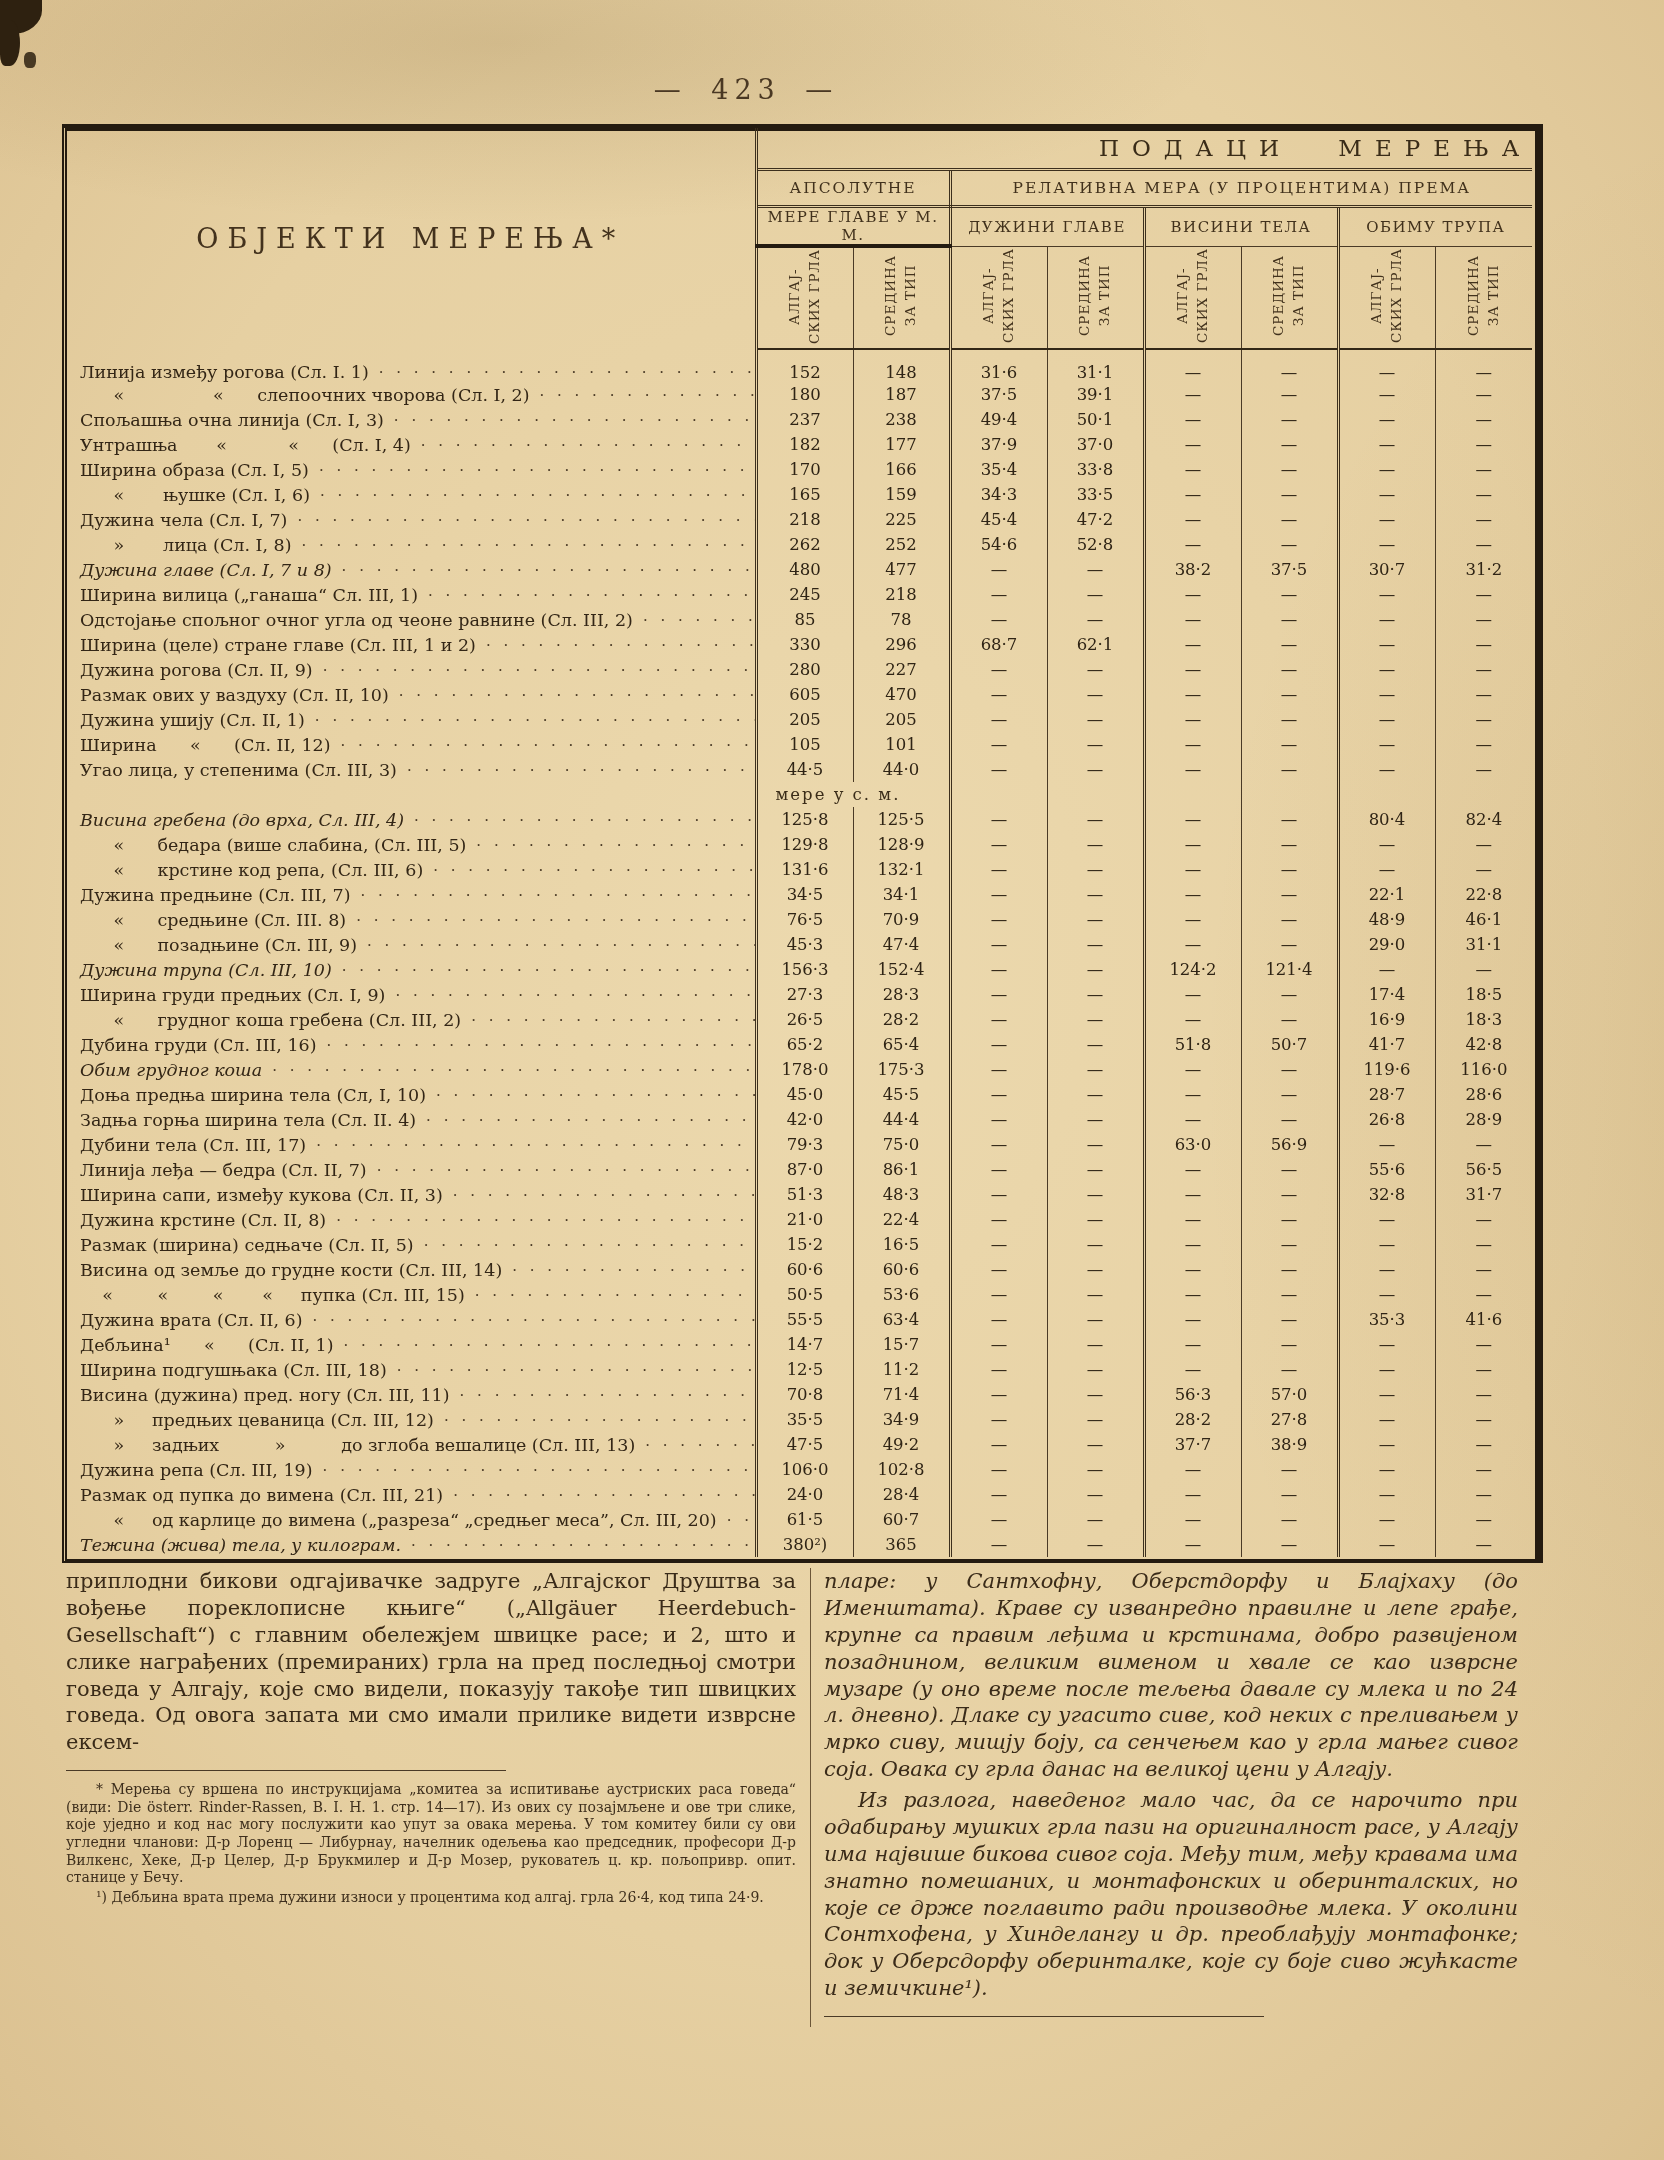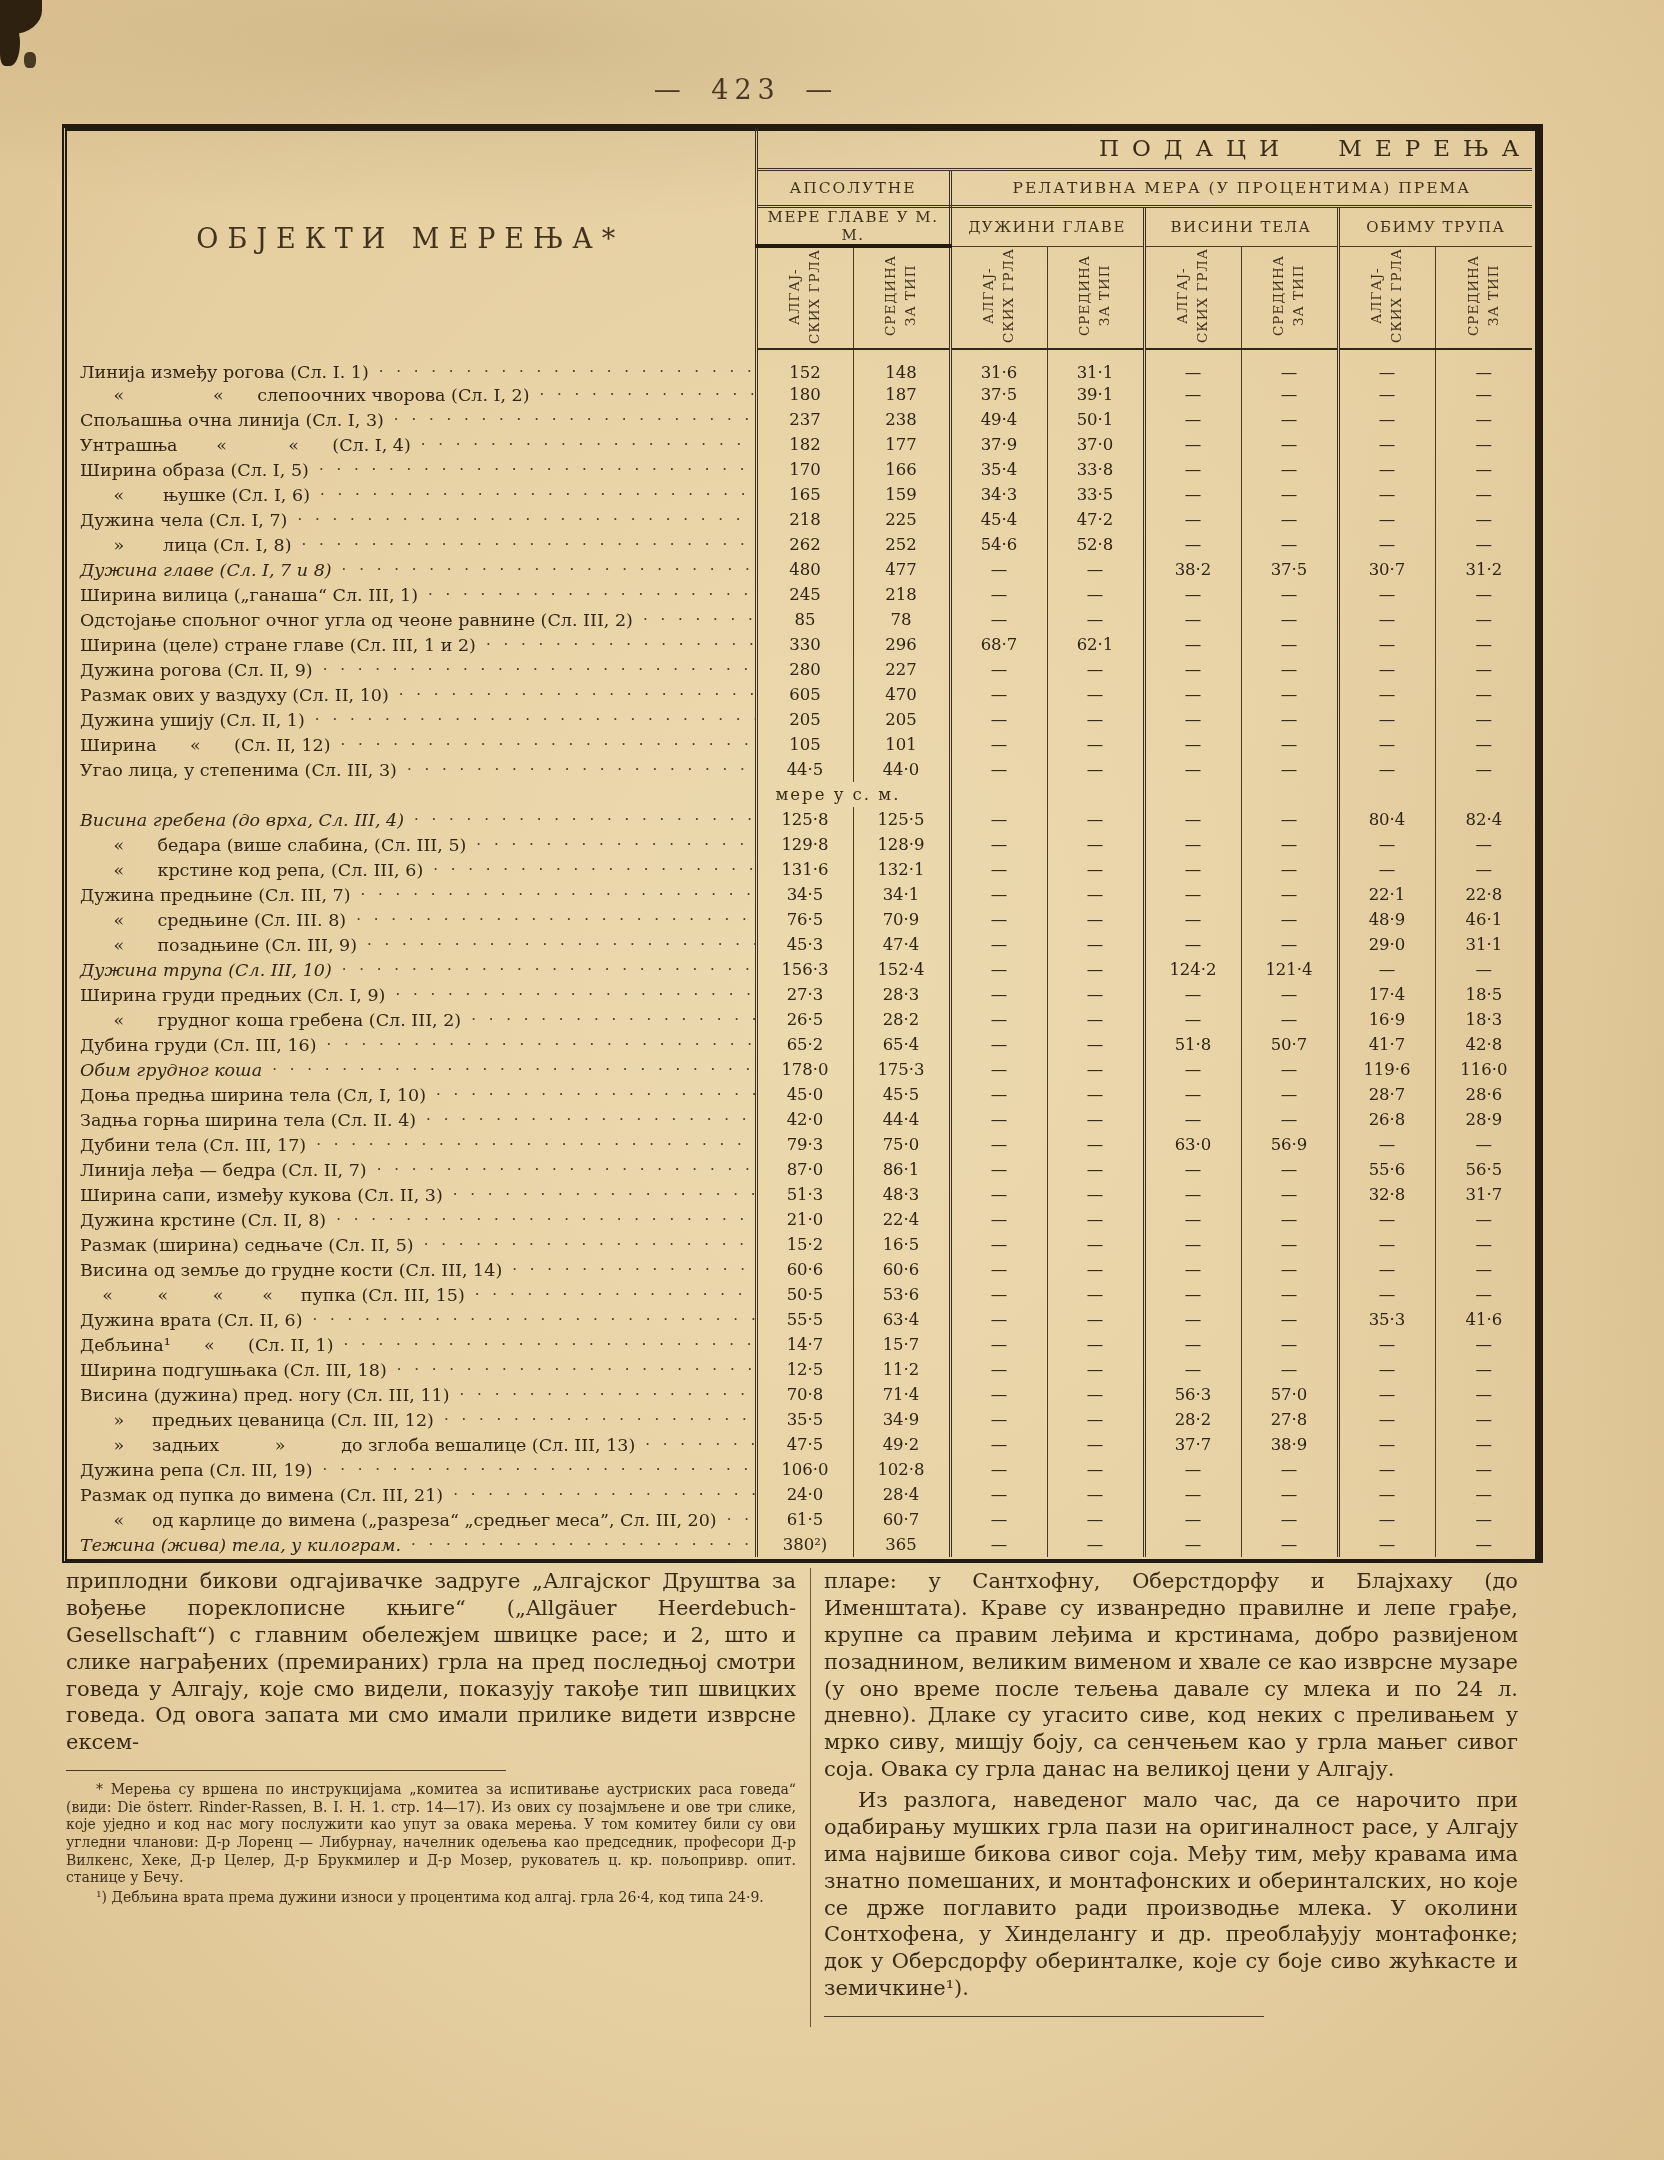--- a/index.html
+++ b/index.html
@@ -77,21 +77,21 @@
   .cb6{border-left:3px double #3c2f1d;}
   .cb7{border-left:1px solid #4a3a26;}
 
   #mtable tbody tr{height:25px;}
   #mtable tbody tr.first td{padding-top:13px;}
   .lblcell{
     border-right:3px double #3c2f1d;
     font-size:17.5px;white-space:nowrap;overflow:hidden;
     padding-left:14px !important;
   }
-  .lblcell .inner{display:flex;align-items:flex-start;width:100%;}
+  .lblcell .inner{display:flex;align-items:center;width:100%;}
   .lblcell .lbl{white-space:pre;flex:0 1 auto;}
   .lblcell.it .lbl{font-style:italic;}
   .lblcell .dots{
     flex:1 1 0;overflow:hidden;white-space:nowrap;color:#4a3a26;
     font-size:15px;letter-spacing:4px;padding-left:10px;
   }
   .v{
     text-align:center;font-size:16.5px;color:#2f2415;
     font-family:"DejaVu Serif","Liberation Serif",serif;
   }
@@ -99,21 +99,21 @@
     font-size:16.5px;font-style:normal;color:#3a2c18;
     padding-left:18px !important;letter-spacing:2px;
   }
   tr.seprow{height:30px;margin-top:28px;}
 
   
   #bodycols{
     position:absolute;left:66px;top:1568px;width:1466px;display:flex;
   }
   .colL{width:744px;padding-right:14px;box-sizing:border-box;}
-  .colR{width:708px;border-left:1px solid #6b5638;padding-left:13px;box-sizing:border-box;}
+  .colR{width:708px;border-left:1px solid #6b5638;padding-left:13px;box-sizing:border-box;font-style:italic;}
   .para{
     font-size:21px;line-height:1.28;text-align:justify;margin:0 0 4px 0;color:#3a2b19;
   }
   .para.indent{text-indent:34px;}
   .fnrule{border:0;border-top:1px solid #4a3a26;width:440px;margin:14px 0 10px 0;}
   .fn{
     font-size:14px;line-height:1.26;text-align:justify;margin:0 0 2px 0;color:#3e2f1d;
     text-indent:30px;
   }
 </style>

